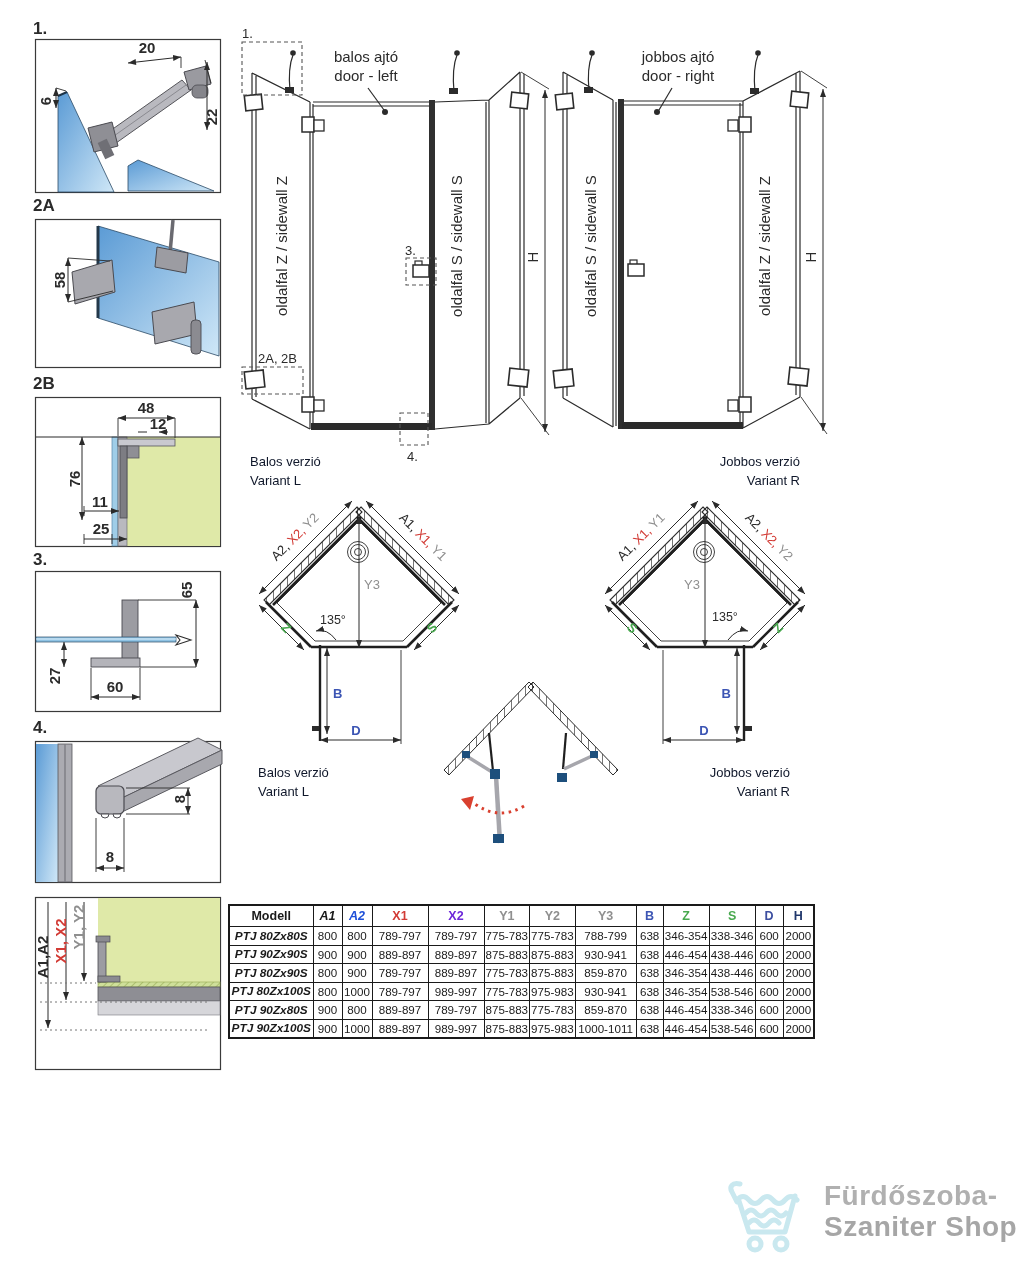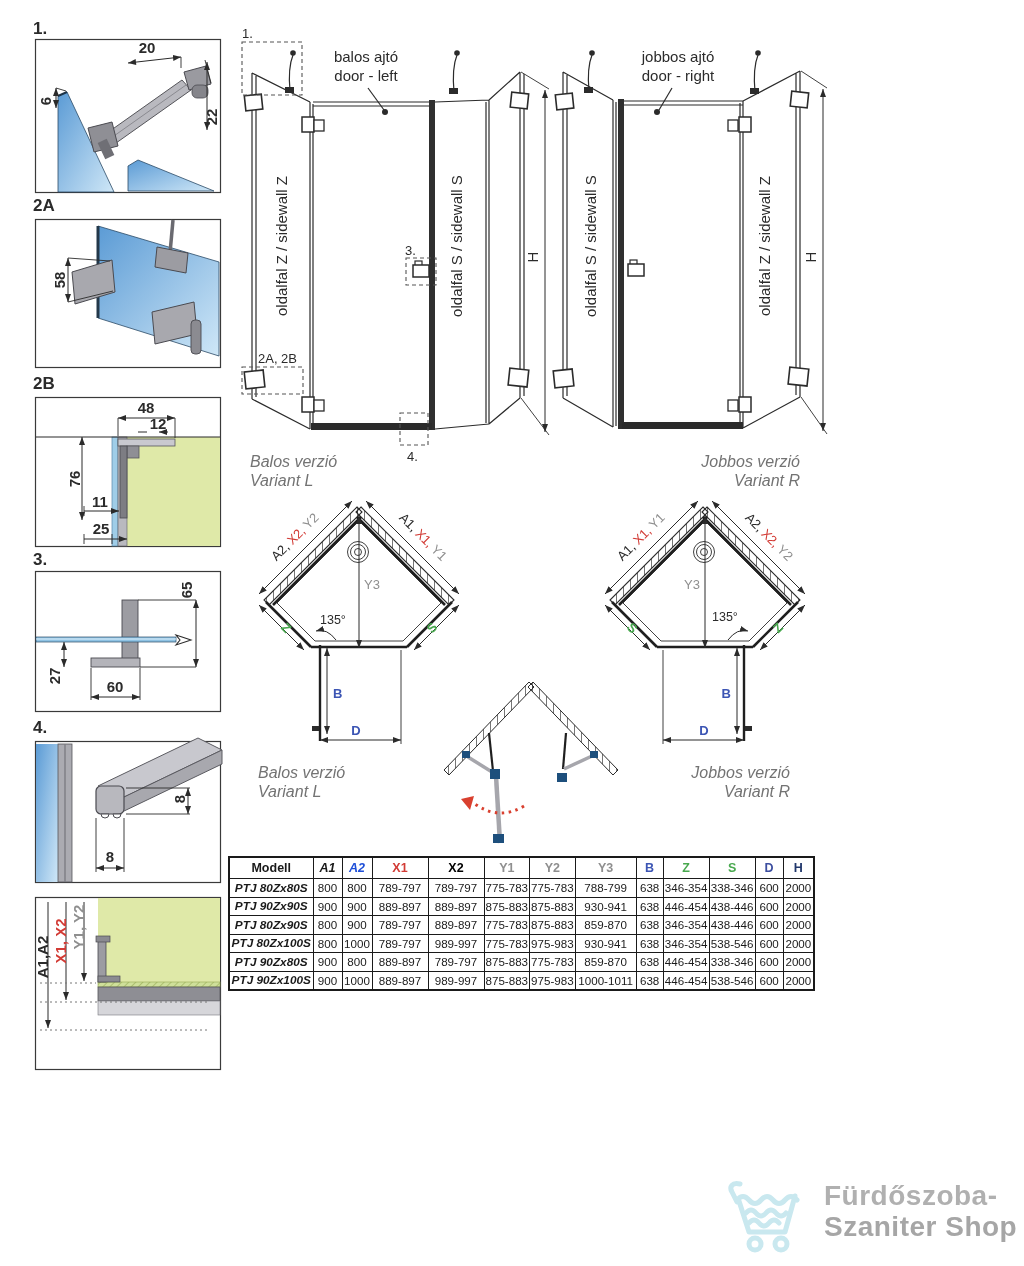--- a/index.html
+++ b/index.html
@@ -13,24 +13,24 @@
   .dim{stroke:#2b2b2b;stroke-width:1;fill:none;}
   .dash{stroke:#555;stroke-width:1.1;fill:none;stroke-dasharray:4 3;}
   .dot{stroke:#777;stroke-width:1;fill:none;stroke-dasharray:2 3;}
   .boxline{stroke:#3a3a3a;stroke-width:1.2;fill:none;}
   .figlabel{font-size:17px;font-weight:600;}
   .dimtxt{font-size:15px;font-weight:600;}
   .small{font-size:13px;}
   .lbl15{font-size:15px;}
   .c-black{fill:#2b2b2b;} .c-red{fill:#d23b35;} .c-gray{fill:#8f8f8f;}
   .c-green{fill:#49a94f;font-weight:600;} .c-blue{fill:#3c55b4;font-weight:600;}
-  .caption{position:absolute;font-size:16px;line-height:19px;color:#737373;font-style:italic;}
+  .caption{position:absolute;font-size:13px;line-height:19px;color:#0f172a;}
   .caption.right{text-align:right;}
   
-  #spec-table{position:absolute;left:228px;top:856px;border-collapse:collapse;
+  #spec-table{position:absolute;left:228px;top:904px;border-collapse:collapse;
               table-layout:fixed;background:#fff;border:2.5px solid #1a1a1a;}
   #spec-table th,#spec-table td{border:1.7px solid #1a1a1a;text-align:center;
               padding:0 1px;white-space:nowrap;overflow:hidden;}
   #spec-table th{font-size:12.5px;font-weight:700;height:20px;}
   #spec-table td{font-size:11.6px;height:17.5px;color:#1a1a1a;}
   #spec-table td.model{font-weight:700;font-style:italic;font-size:11.8px;}
   #spec-table tr.sep td{border-bottom-width:3px;}
   
   #logo-text{position:absolute;left:824px;top:1180px;width:210px;font-weight:700;
              font-size:28px;line-height:31px;letter-spacing:0.5px;color:#b0b0b0;}
@@ -442,21 +442,21 @@
         <col style="width: 46px;">
         <col style="width: 28px;">
         <col style="width: 31px;">
       </colgroup>
     <thead>
         <tr id="spec-head">
           <th style="color: rgb(26, 26, 26);">Modell</th>
           <th style="color: rgb(26, 26, 26); font-style: italic;">A1</th>
           <th style="color: #1d4ed8; font-style: italic;">A2</th>
           <th style="color: rgb(210, 59, 53);">X1</th>
-          <th style="color: #000000;">X2</th>
+          <th style="color: #6d28d9;">X2</th>
           <th style="color: rgb(143, 143, 143);">Y1</th>
           <th style="color: rgb(143, 143, 143);">Y2</th>
           <th style="color: rgb(143, 143, 143);">Y3</th>
           <th style="color: rgb(60, 85, 180);">B</th>
           <th style="color: rgb(73, 169, 79);">Z</th>
           <th style="color: rgb(73, 169, 79);">S</th>
           <th style="color: rgb(60, 78, 160);">D</th>
           <th style="color: rgb(32, 55, 107);">H</th>
         </tr>
       </thead>

